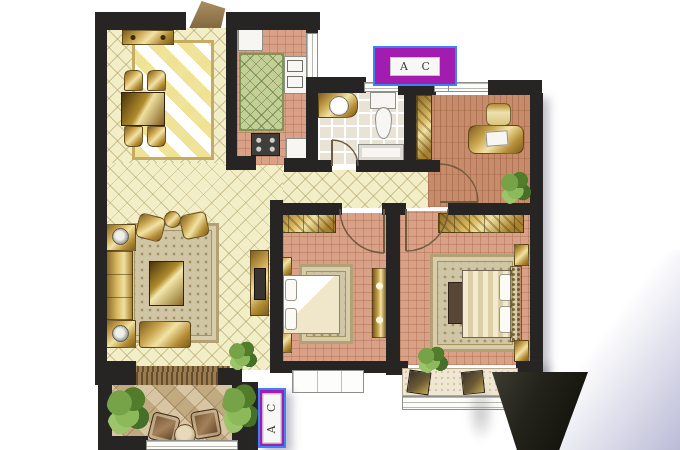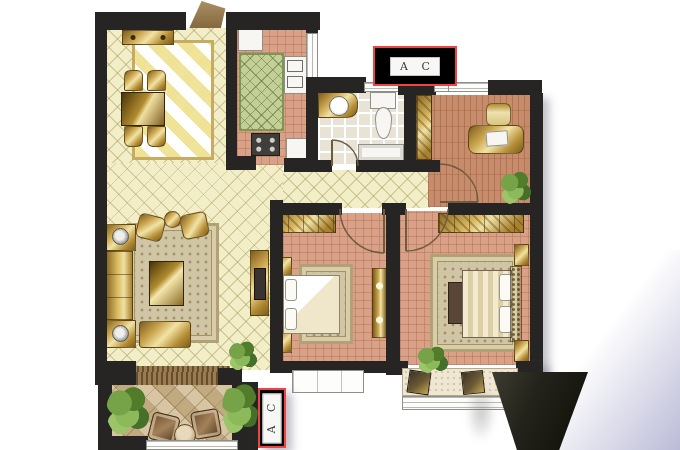--- a/index.html
+++ b/index.html
@@ -50,21 +50,21 @@
                radial-gradient(circle at 30% 72%,#9cc468 0 22%,transparent 24%);}
   .lamp{border-radius:50%;background:radial-gradient(circle at 45% 45%,#efefec 0 35%,#9e9e98 70%,#6f6f68 100%);
         border:1px solid #55554e;box-sizing:border-box;}
   .matt{background:linear-gradient(135deg,#ffffff 0 45%,#f0e6c9 45% 100%);border:1px solid #8d8570;box-sizing:border-box;}
   .matt-m{background:repeating-linear-gradient(90deg,#f3ead0 0 5px,#dccfa6 5px 10px);border:1px solid #6f6454;box-sizing:border-box;}
   .pillow{background:#fbfaf4;border:1px solid #9a968a;border-radius:3px;box-sizing:border-box;}
   .wardrobe{background-image:repeating-linear-gradient(90deg,rgba(70,50,15,.55) 0 1px,transparent 1px 15px),
             repeating-linear-gradient(45deg,rgba(60,40,10,.3) 0 2px,transparent 2px 7px),
             linear-gradient(135deg,#8a6a24,#d9b85f 40%,#f0e1a2 55%,#a8812e 85%);
             border:1px solid rgba(60,42,8,.7);box-sizing:border-box;}
-  .ac-box{background:#000000;border:2px solid #ef4444;box-sizing:border-box;
+  .ac-box{background:#a21caf;border:2px solid #3b82f6;box-sizing:border-box;
           display:flex;align-items:center;justify-content:center;}
   .ac-label{background:#f7f7f5;color:#3a3a3a;font-size:11px;letter-spacing:5px;
             padding:3px 4px 3px 9px;border:1px solid #c4c4c4;line-height:1;white-space:nowrap;}
   .chair-balcony{background:linear-gradient(135deg,#6d4f2e,#a3815a 50%,#55391d);border:1px solid #3c2a12;box-sizing:border-box;
                  box-shadow:inset 0 0 0 3px rgba(236,220,190,.55);}
   svg{display:block;}
 </style>
 </head>
 <body>
 

